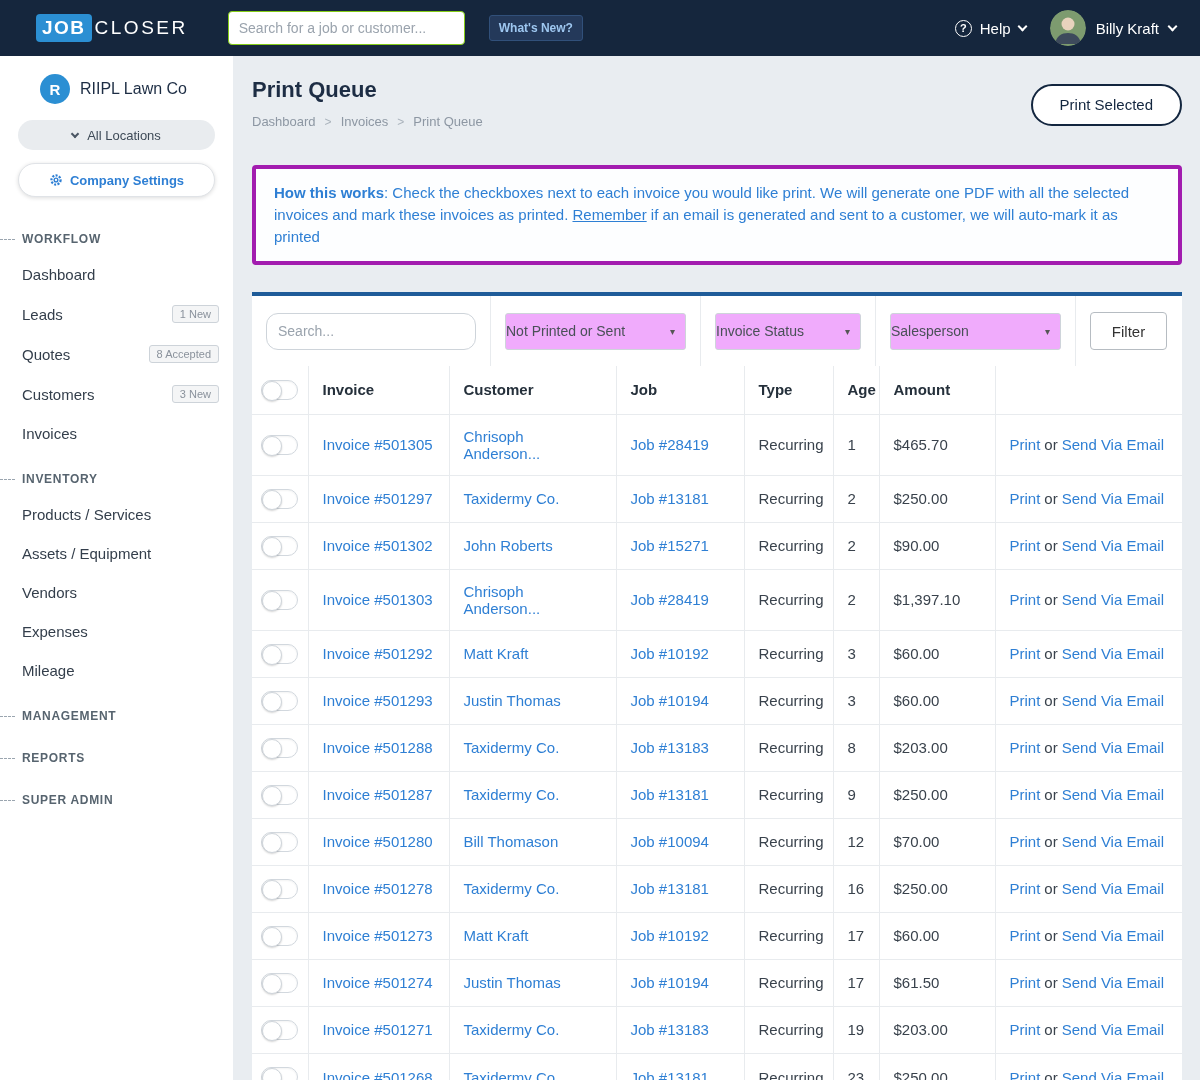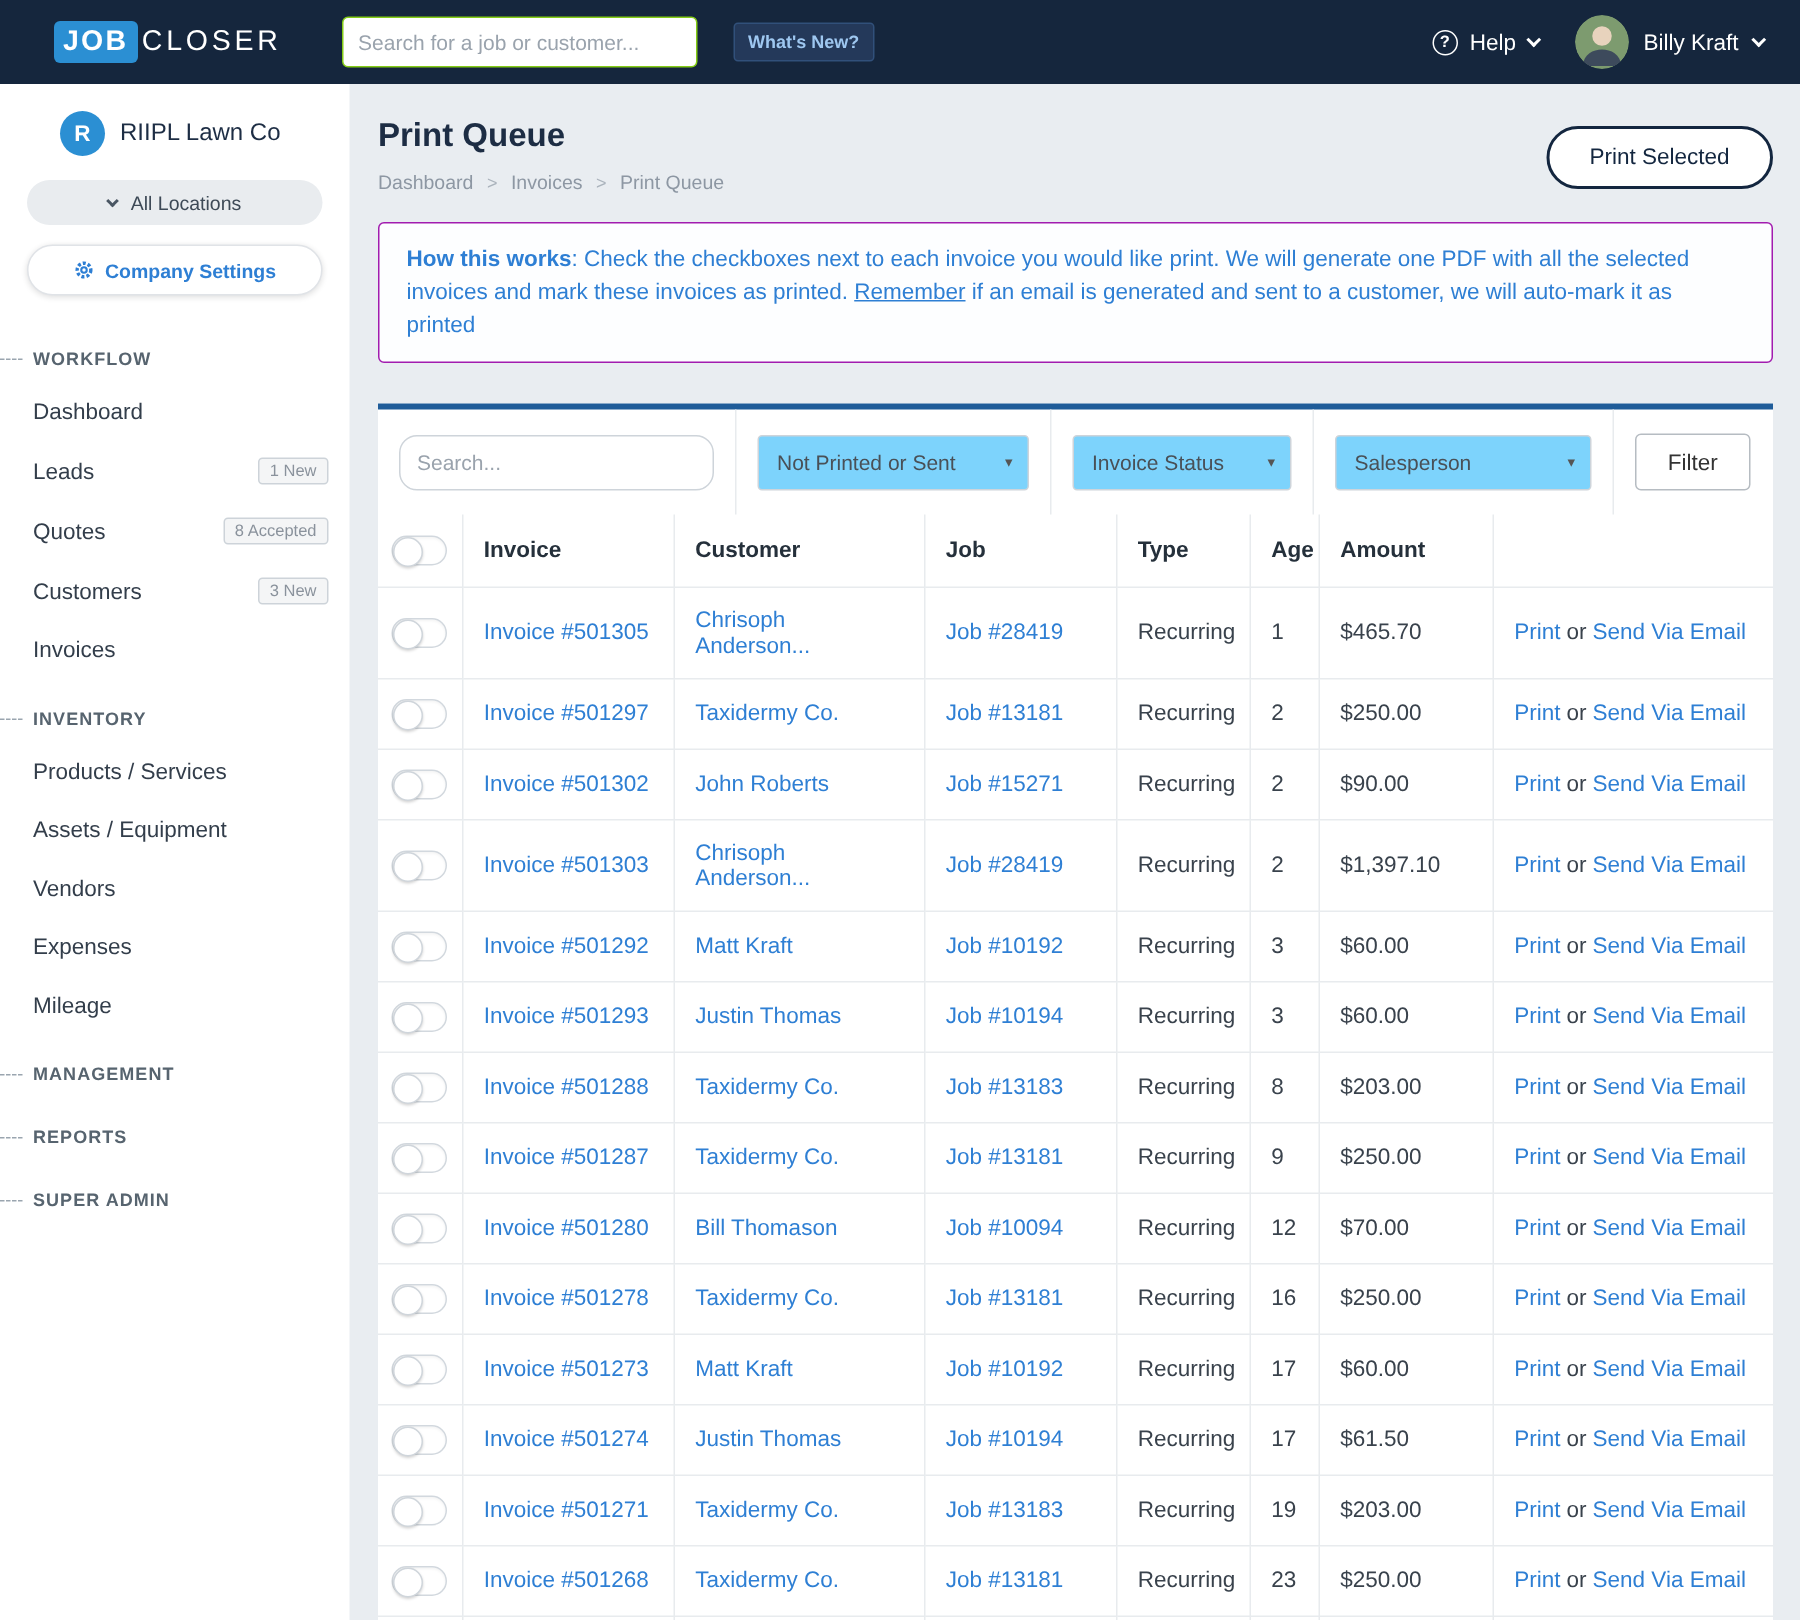--- a/index.html
+++ b/index.html
@@ -57,42 +57,42 @@
   
   .main { position: absolute; top: 56px; left: 233px; width: 967px; height: 1024px; padding: 21px 18px 0 19px; }
   .page-head { display: flex; justify-content: space-between; align-items: center; }
   .page-title { font-size: 22px; font-weight: bold; color: #1d2d44; }
   .breadcrumb { margin-top: 11px; font-size: 13px; color: #8d97a3; display: flex; gap: 9px; align-items: center; }
   .crumb { cursor: pointer; }
   .crumb-sep { color: #aab3bc; font-size: 12px; }
   .print-selected { height: 42px; padding: 0 27px; border-radius: 21px; border: 2px solid #13263f;
                     background: #fff; color: #13263f; font-size: 15px; cursor: pointer; margin-top: 3px;
                     font-family: "Liberation Sans", sans-serif; }
-  .info-box { margin-top: 19px; background: #fdfeff; border: 1px solid #a21caf; border-radius: 4px;
+  .info-box { margin-top: 36px; background: #fdfeff; border: 4px solid #a21caf; border-radius: 4px;
               padding: 13px 18px; color: #2e7fd4; font-size: 15px; line-height: 1.47; }
   .info-bold { font-weight: bold; }
   .info-underline { text-decoration: underline; cursor: pointer; }
 
   
   .card { margin-top: 27px; background: #fff; border-top: 4px solid #1f5c99; }
   .filter-row { display: flex; align-items: stretch; height: 70px; }
   .fcell { display: flex; align-items: center; padding: 0 14px; }
   .fcell + .fcell { border-left: 1px solid #e8ebee; }
   .fc1 { width: 238px; }
   .fc2 { width: 210px; }
   .fc3 { width: 175px; }
   .fc4 { width: 200px; }
   .fc5 { flex: 1; }
   .search-input { width: 100%; height: 37px; border: 1px solid #ced4da; border-radius: 12px;
                   padding: 0 11px; font-size: 14px; color: #0c4a6e; outline: none;
                   font-family: "Liberation Sans", sans-serif; }
   .search-input::placeholder { color: #9aa3ad; }
-  .selectbox { height: 37px; border: 1px solid #ced4da; border-radius: 3px; background: #7dd3fc;
+  .selectbox { height: 37px; border: 1px solid #ced4da; border-radius: 3px; background: #f0abfc;
                display: flex; align-items: center; justify-content: space-between;
-               padding: 0 10px 0 12px; font-size: 14px; color: #495057; cursor: pointer; }
+               padding: 0 10px 0 0; font-size: 14px; color: #495057; cursor: pointer; }
   .sb2 { width: 182px; } .sb3 { width: 147px; } .sb4 { width: 172px; }
   .caret { font-size: 10px; color: #555; margin-left: 8px; }
   .filter-btn { width: 77px; height: 38px; border: 1px solid #b6bcc2; border-radius: 4px; background: #fff;
                 color: #333; font-size: 15px; cursor: pointer; font-family: "Liberation Sans", sans-serif; }
 
   
   table { width: 100%; border-collapse: collapse; table-layout: fixed; }
   th, td { border: 1px solid #e8ebee; text-align: left; vertical-align: middle; }
   th:first-child, td:first-child { border-left: none; }
   th:last-child, td:last-child { border-right: none; }

